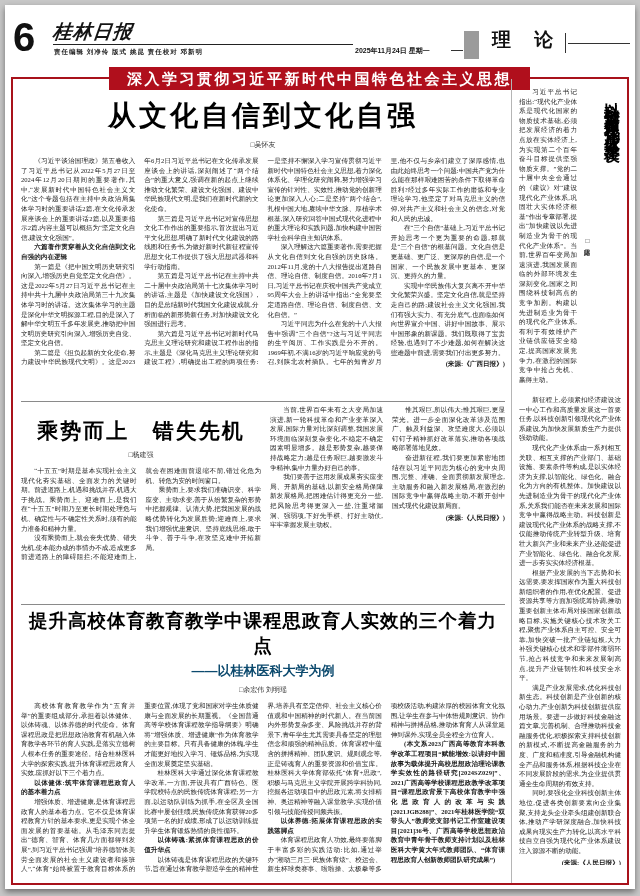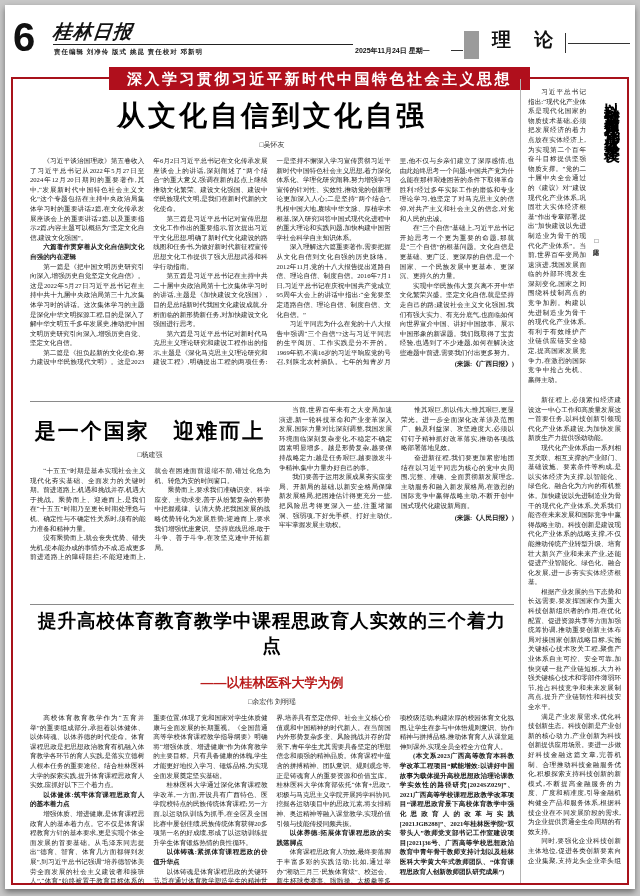--- a/index.html
+++ b/index.html
@@ -32,21 +32,21 @@
   
   .frame{
     position:absolute;left:6px;top:72px;width:614px;height:804px;
     border:2px solid #a8121b;background:#fff;
   }
   .banner{
     position:absolute;left:96px;top:-12px;height:23px;padding:0 18px;
     background:#b00f1c;color:#ffffff;font-size:15px;font-weight:900;
     letter-spacing:2.5px;line-height:23px;white-space:nowrap;
   }
-  .frame-inner{position:absolute;left:0;top:0;right:0;bottom:0;display:flex;padding-left:9px;}
+  .frame-inner{position:absolute;left:0;top:0;right:0;bottom:0;display:flex;}
   .main-col{width:498px;padding:2px 6px 4px 8px;box-sizing:border-box;}
   .side-col{flex:1;border-left:1px solid #b5b5b5;padding:8px 6px 4px 7px;box-sizing:border-box;position:relative;}
   
   .btxt{font-family:"Liberation Serif", serif;color:#1c1c1c;font-size:6.6px;line-height:9.6px;text-align:justify;}
   .btxt p{margin:0;}
   .b-p{text-indent:2em;}
   .b-h{font-weight:bold;text-indent:2em;}
   .b-src{text-align:right;font-weight:bold;margin-top:2px !important;}
   .b-note{font-weight:bold;text-indent:2em;}
   .art-rule{border:none;border-top:1px solid #8a8a8a;margin:3px 0;}
@@ -56,21 +56,21 @@
   .a1-body{column-count:4;column-gap:9px;height:242px;overflow:hidden;}
   
   .a2{display:flex;height:196px;overflow:hidden;}
   .a2-left{width:240px;margin-right:9px;}
   .a2-right{flex:1;}
   .a2-title{margin-top:12px;text-align:center;font-size:21px;font-weight:900;letter-spacing:2px;color:#000;white-space:pre;}
   .a2-body-l{column-count:2;column-gap:9px;height:124px;overflow:hidden;}
   .a2-body-r{column-count:2;column-gap:9px;height:188px;overflow:hidden;}
   
   .a3-title{margin-top:0;text-align:center;font-size:18.5px;font-weight:900;letter-spacing:1px;color:#000;}
-  .a3-sub{text-align:center;font-size:13px;font-weight:900;color:#b91c1c;margin-top:16px;}
+  .a3-sub{text-align:center;font-size:13px;font-weight:900;color:#0c4a6e;margin-top:4px;}
   .a3-body{column-count:4;column-gap:9px;height:182px;overflow:hidden;margin-top:4px;}
   
   .side-top{display:flex;height:302px;overflow:hidden;}
   .side-lead{width:58px;margin-right:4px;overflow:hidden;}
   .side-titlebox{flex:1;position:relative;}
   .v-title{
     position:absolute;right:0;top:2px;height:298px;
     writing-mode:vertical-rl;font-size:15.5px;font-weight:900;color:#000;
     letter-spacing:3px;line-height:1.15;font-family:"Liberation Sans", sans-serif;
   }
@@ -121,21 +121,21 @@
               <p class="b-p">在“三个自信”基础上,习近平总书记开始思考一个更为重要的命题,那就是“三个自信”的根基问题。文化自信是更基础、更广泛、更深厚的自信,是一个国家、一个民族发展中更基本、更深沉、更持久的力量。</p>
               <p class="b-p">实现中华民族伟大复兴离不开中华文化繁荣兴盛。坚定文化自信,就是坚持走自己的路;建设社会主义文化强国,我们有强大实力、有充分底气,也面临如何向世界宣介中国、讲好中国故事、展示中国形象的新课题。我们既取得了宝贵经验,也遇到了不少难题,如何在解决这些难题中前进,需要我们付出更多努力。</p>
               <p class="b-src">(来源:《广西日报》)</p>
             </div>
         </div>
 
         <hr class="art-rule">
 
         <div class="a2">
           <div class="a2-left">
-            <div class="a2-title">是一个国家   迎难而上</div>
+            <div class="a2-title">乘势而上   错失先机</div>
             <div class="byline">□杨建强</div>
             <div class="btxt a2-body-l">
                 <p class="b-p">“十五五”时期是基本实现社会主义现代化夯实基础、全面发力的关键时期。前进道路上,机遇和挑战并存,机遇大于挑战。乘势而上、迎难而上,是我们在“十五五”时期乃至更长时期处理危与机、确定性与不确定性关系时,须有的能力准备和精神力量。</p>
                 <p class="b-p">没有乘势而上,就会丧失优势、错失先机,使本能办成的事情办不成,造成更多前进道路上的障碍阻拦;不能迎难而上,就会在困难面前退缩不前,错过化危为机、转危为安的时间窗口。</p>
                 <p class="b-p">乘势而上,要求我们准确识变、科学应变、主动求变,善于从纷繁复杂的形势中把握规律、认清大势,把我国发展的战略优势转化为发展胜势;迎难而上,要求我们增强忧患意识、坚持底线思维,敢于斗争、善于斗争,在攻坚克难中开拓新局。</p>
               </div>
           </div>
           <div class="a2-right">
             <div class="btxt a2-body-r">
                 <p class="b-p">当前,世界百年未有之大变局加速演进,新一轮科技革命和产业变革深入发展,国际力量对比深刻调整,我国发展环境面临深刻复杂变化,不稳定不确定因素明显增多。越是形势复杂,越要保持战略定力;越是任务艰巨,越要激发斗争精神,集中力量办好自己的事。</p>

